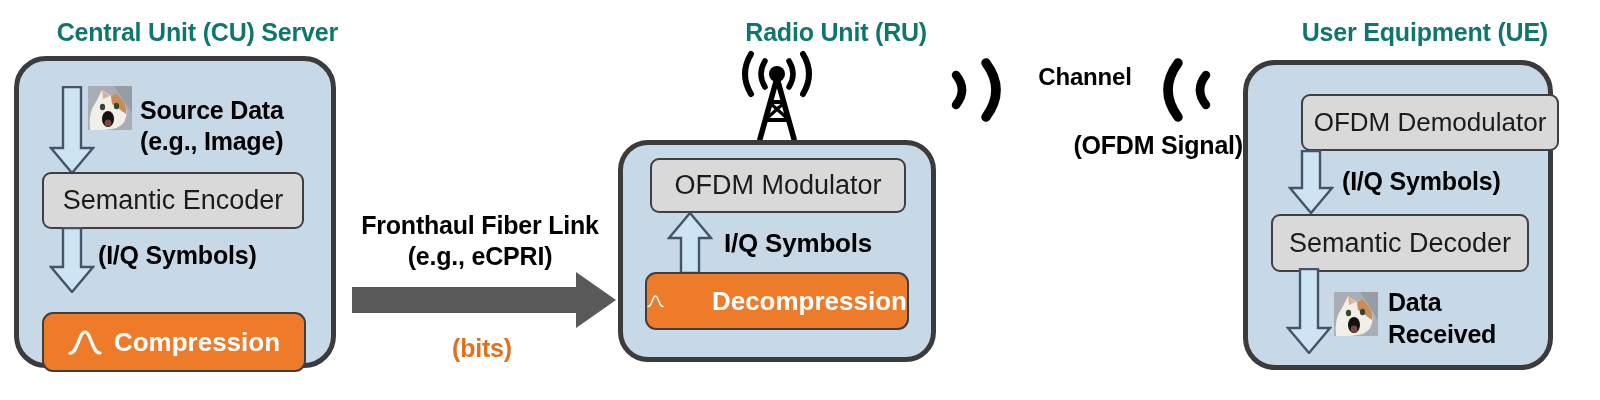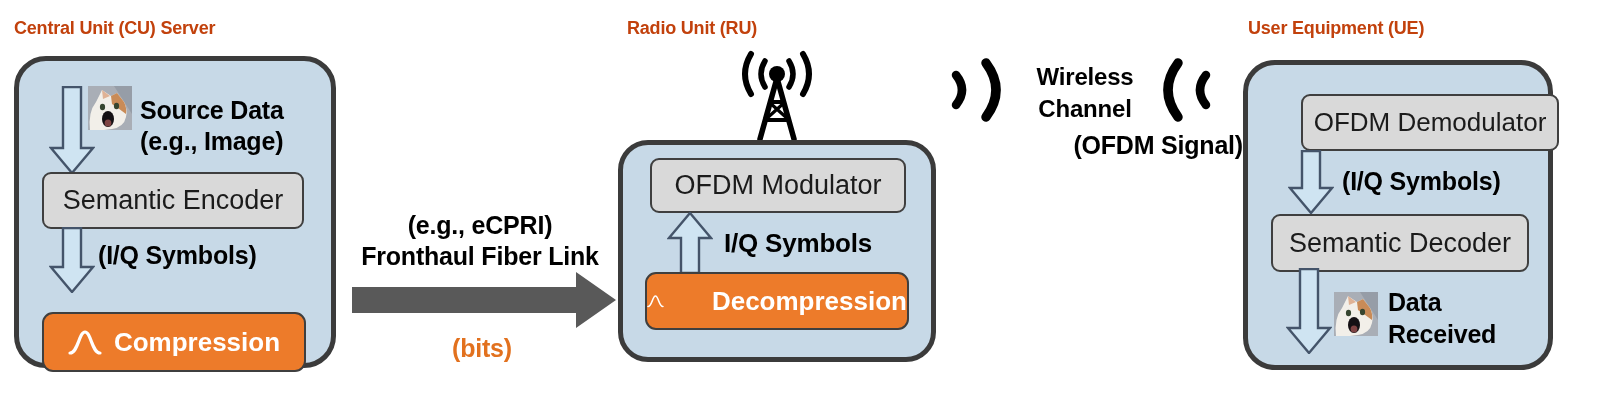--- a/index.html
+++ b/index.html
@@ -5,21 +5,21 @@
   html,body{margin:0;padding:0;background:#ffffff;}
   .canvas{
     position:relative;width:1600px;height:400px;background:#ffffff;overflow:hidden;
     font-family:"Liberation Sans",sans-serif;color:#000;
   }
   .panel{
     position:absolute;background:#c7d9e7;border:5px solid #3b3b3b;border-radius:32px;
     box-sizing:border-box;
   }
   .panel-title{
-    position:absolute;font-size:18px;font-weight:700;color:#c2410c;text-align:left;
+    position:absolute;font-size:25px;font-weight:700;color:#0f766e;text-align:right;
     white-space:nowrap;letter-spacing:-0.2px;
   }
   .block{
     position:absolute;background:#d9d9d9;border:2.5px solid #3f3f3f;border-radius:9px;
     box-sizing:border-box;display:flex;align-items:center;justify-content:center;
     font-size:27px;font-weight:400;color:#1b1b1b;white-space:nowrap;
   }
   .accent-block{
     position:absolute;background:#ed7b2a;border:2.5px solid #3f3f3f;border-radius:11px;
     box-sizing:border-box;display:flex;align-items:center;justify-content:center;gap:12px;
@@ -73,22 +73,22 @@
   <div class="annot" style="left:98px;top:240px;">(I/Q Symbols)</div>
 
   <div class="accent-block" style="left:42px;top:290px;width:264px;height:60px;margin-top:22px;">
     <svg width="34" height="26" viewBox="0 0 34 26">
       <path d="M2,24 C10,24 11,3 17,3 C23,3 24,24 32,24" stroke="#ffffff" stroke-width="3.2" fill="none" stroke-linecap="round"></path>
     </svg>
     <span>Compression</span>
   </div>
 
   <div class="annot center" style="left:347px;top:210px;width:266px;">
+    <div>Fronthaul Fiber Link</div>
     <div>(e.g., eCPRI)</div>
-    <div>Fronthaul Fiber Link</div>
   </div>
 
   <svg class="arrow-svg" style="left:352px;top:270px;" width="266" height="60" viewBox="0 0 266 60">
     <polygon points="0,17 224,17 224,2 264,30 224,58 224,43 0,43" fill="#595959"></polygon>
   </svg>
 
   <div class="annot center bits" style="left:352px;top:333px;width:260px;">(bits)</div>
 
   <div class="panel-title" style="left:627px;top:18px;width:300px;">Radio Unit (RU)</div>
 
@@ -119,21 +119,20 @@
     </svg>
     <span>Decompression</span>
   </div>
 
   <svg class="arrow-svg" style="left:946px;top:56px;" width="68" height="68" viewBox="0 0 68 68">
     <path d="M10,19 Q22,34 10,49" stroke="#000" stroke-width="8.5" fill="none" stroke-linecap="round"></path>
     <path d="M40,7 Q60,34 40,61" stroke="#000" stroke-width="9.5" fill="none" stroke-linecap="round"></path>
   </svg>
 
   <div class="annot center" style="left:1010px;top:61px;width:150px;line-height:32px;font-size:24px;">
-    <div>Wireless</div>
     <div>Channel</div>
   </div>
 
   <svg class="arrow-svg" style="left:1152px;top:56px;" width="64" height="68" viewBox="0 0 64 68">
     <path d="M26,7 Q6,34 26,61" stroke="#000" stroke-width="9.5" fill="none" stroke-linecap="round"></path>
     <path d="M54,19 Q42,34 54,49" stroke="#000" stroke-width="8.5" fill="none" stroke-linecap="round"></path>
   </svg>
 
   <div class="annot center" style="left:1033px;top:130px;width:210px;text-align:right;">(OFDM Signal)</div>
 

